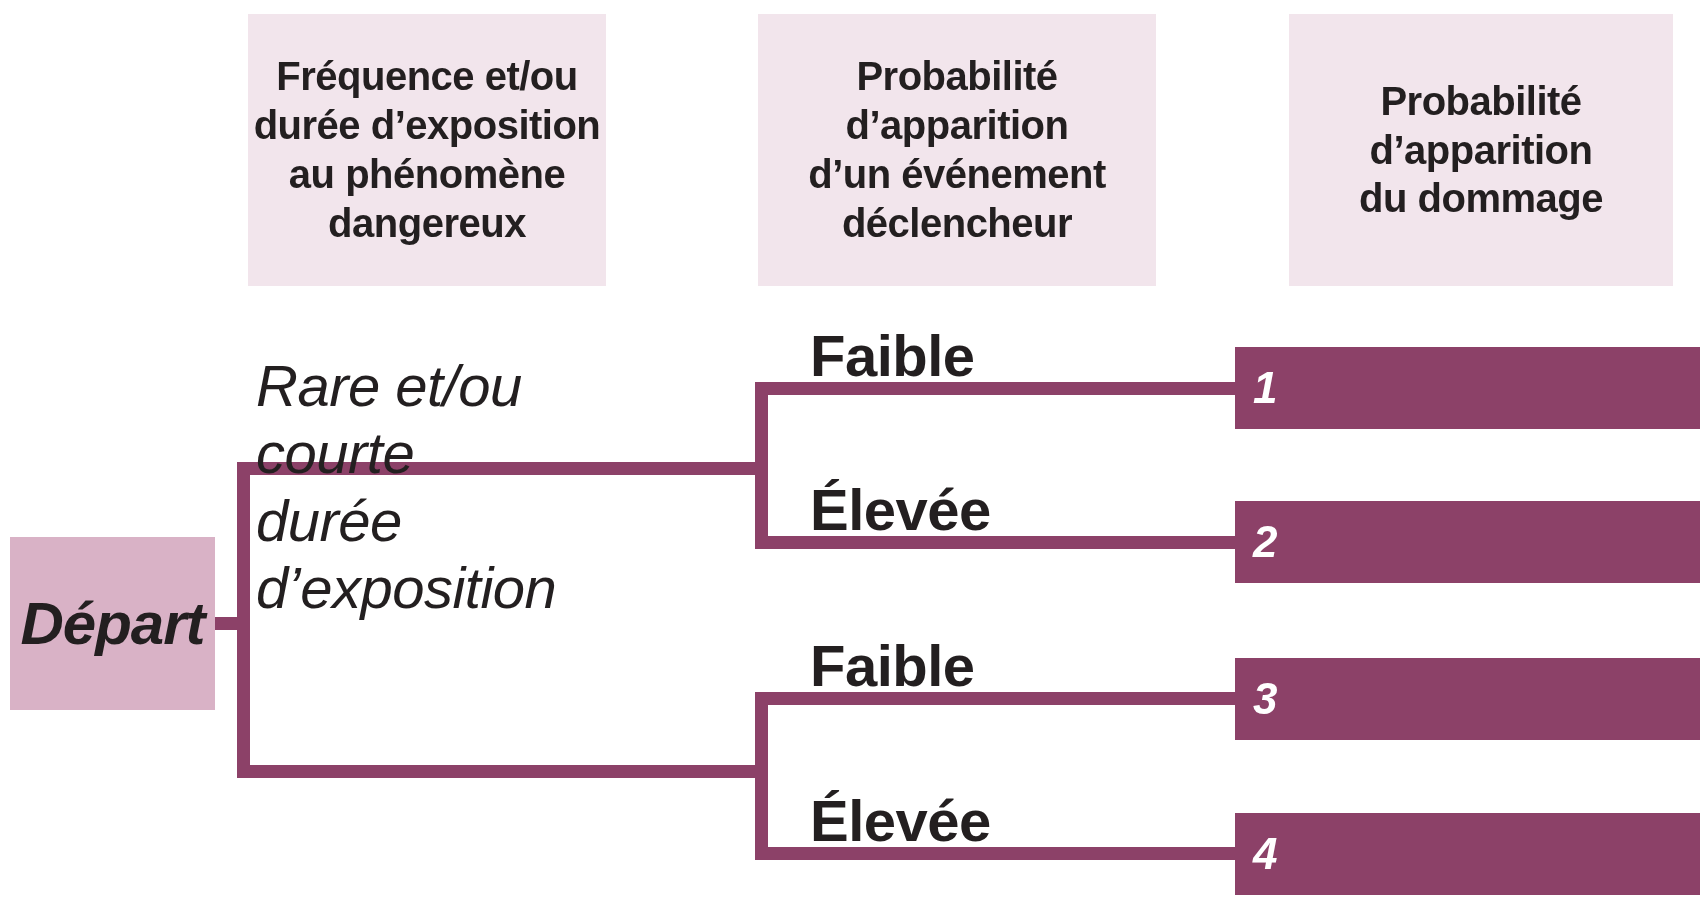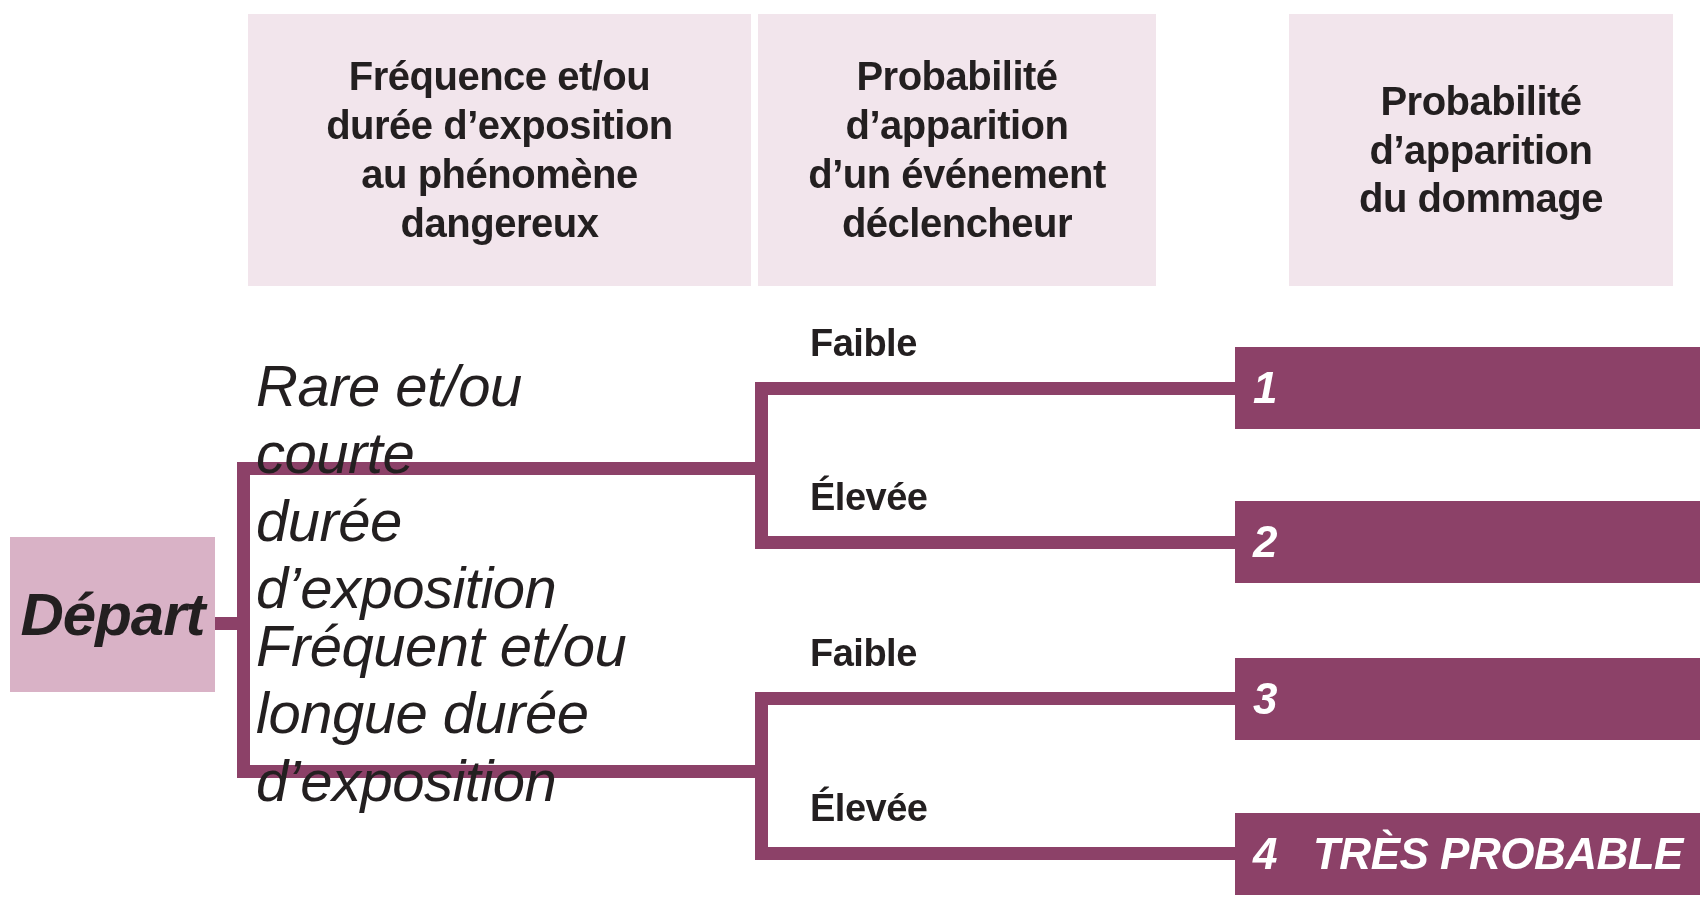--- a/index.html
+++ b/index.html
@@ -33,21 +33,21 @@
     font-size: 40px;
     line-height: 1.22;
     letter-spacing: -0.5px;
     white-space: pre-line;
     color: var(--ink);
   }
 
   
   .start {
     position: absolute;
-    left: 10px; top: 537px; width: 205px; height: 155px;
+    left: 10px; top: 537px; width: 205px; height: 173px;
     background: var(--start_bg);
     display: flex;
     align-items: center;
     justify-content: center;
     font-weight: bold;
     font-style: italic;
     font-size: 60px;
     letter-spacing: -1px;
     color: var(--ink);
   }
@@ -64,21 +64,21 @@
     line-height: 1.16;
     letter-spacing: -0.5px;
     white-space: pre-line;
     color: var(--ink);
   }
 
   
   .trigger-label {
     position: absolute;
     font-weight: bold;
-    font-size: 38px;
+    font-size: 58px;
     letter-spacing: -0.5px;
     color: var(--ink);
   }
 
   
   .outcome {
     position: absolute;
     left: 1235px;
     width: 465px;
     height: 82px;
@@ -94,21 +94,21 @@
     white-space: nowrap;
   }
   .outcome .num { margin-right: 12px; }
   .outcome.gap .num { margin-right: 36px; }
 </style>
 </head>
 <body>
 
 <div class="canvas">
 
-  <div class="hdr" style="left:248px; top:14px; width:503px; height:272px;text-align:center;">Fréquence et/ou
+  <div class="hdr" style="left:248px; top:14px; width:358px; height:272px;text-align:center;">Fréquence et/ou
 durée d’exposition
 au phénomène
 dangereux</div>
 
   <div class="hdr" style="left:758px; top:14px; width:398px; height:272px;">Probabilité
 d’apparition
 d’un événement
 déclencheur</div>
 
   <div class="hdr" style="left:1289px; top:14px; width:384px; height:272px;">Probabilité
@@ -126,23 +126,20 @@
   <div class="ln" style="left:755px; top:382px; width:485px; height:13px;"></div>
   <div class="ln" style="left:755px; top:536px; width:485px; height:13px;"></div>
 
   <div class="ln" style="left:755px; top:692px; width:13px; height:168px;"></div>
   <div class="ln" style="left:755px; top:692px; width:485px; height:13px;"></div>
   <div class="ln" style="left:755px; top:847px; width:485px; height:13px;"></div>
 
   <div class="branch-label" style="left:256px; top:352px; width:430px;">Rare et/ou courte
 durée d’exposition</div>
 
-  <div class="branch-label" style="left:256px; top:612px; width:380px;">Fréquent et/ou
-longue durée
-d’exposition</div>
 
   <div class="trigger-label" style="left:810px; top:322px;">Faible</div>
 
   <div class="trigger-label" style="left:810px; top:476px;">Élevée</div>
 
   <div class="trigger-label" style="left:810px; top:632px;">Faible</div>
 
   <div class="trigger-label" style="left:810px; top:787px;">Élevée</div>
 
   <div class="outcome" style="top:347px;">
@@ -152,16 +149,15 @@
   <div class="outcome gap" style="top:501px;">
     <span class="num">2</span>
   </div>
 
   <div class="outcome gap" style="top:658px;">
     <span class="num">3</span>
   </div>
 
   <div class="outcome gap" style="top:813px;">
     <span class="num">4</span>
-    <span class="olabel">TRÈS PROBABLE</span>
   </div>
 
 </div>
 
 </body></html>

